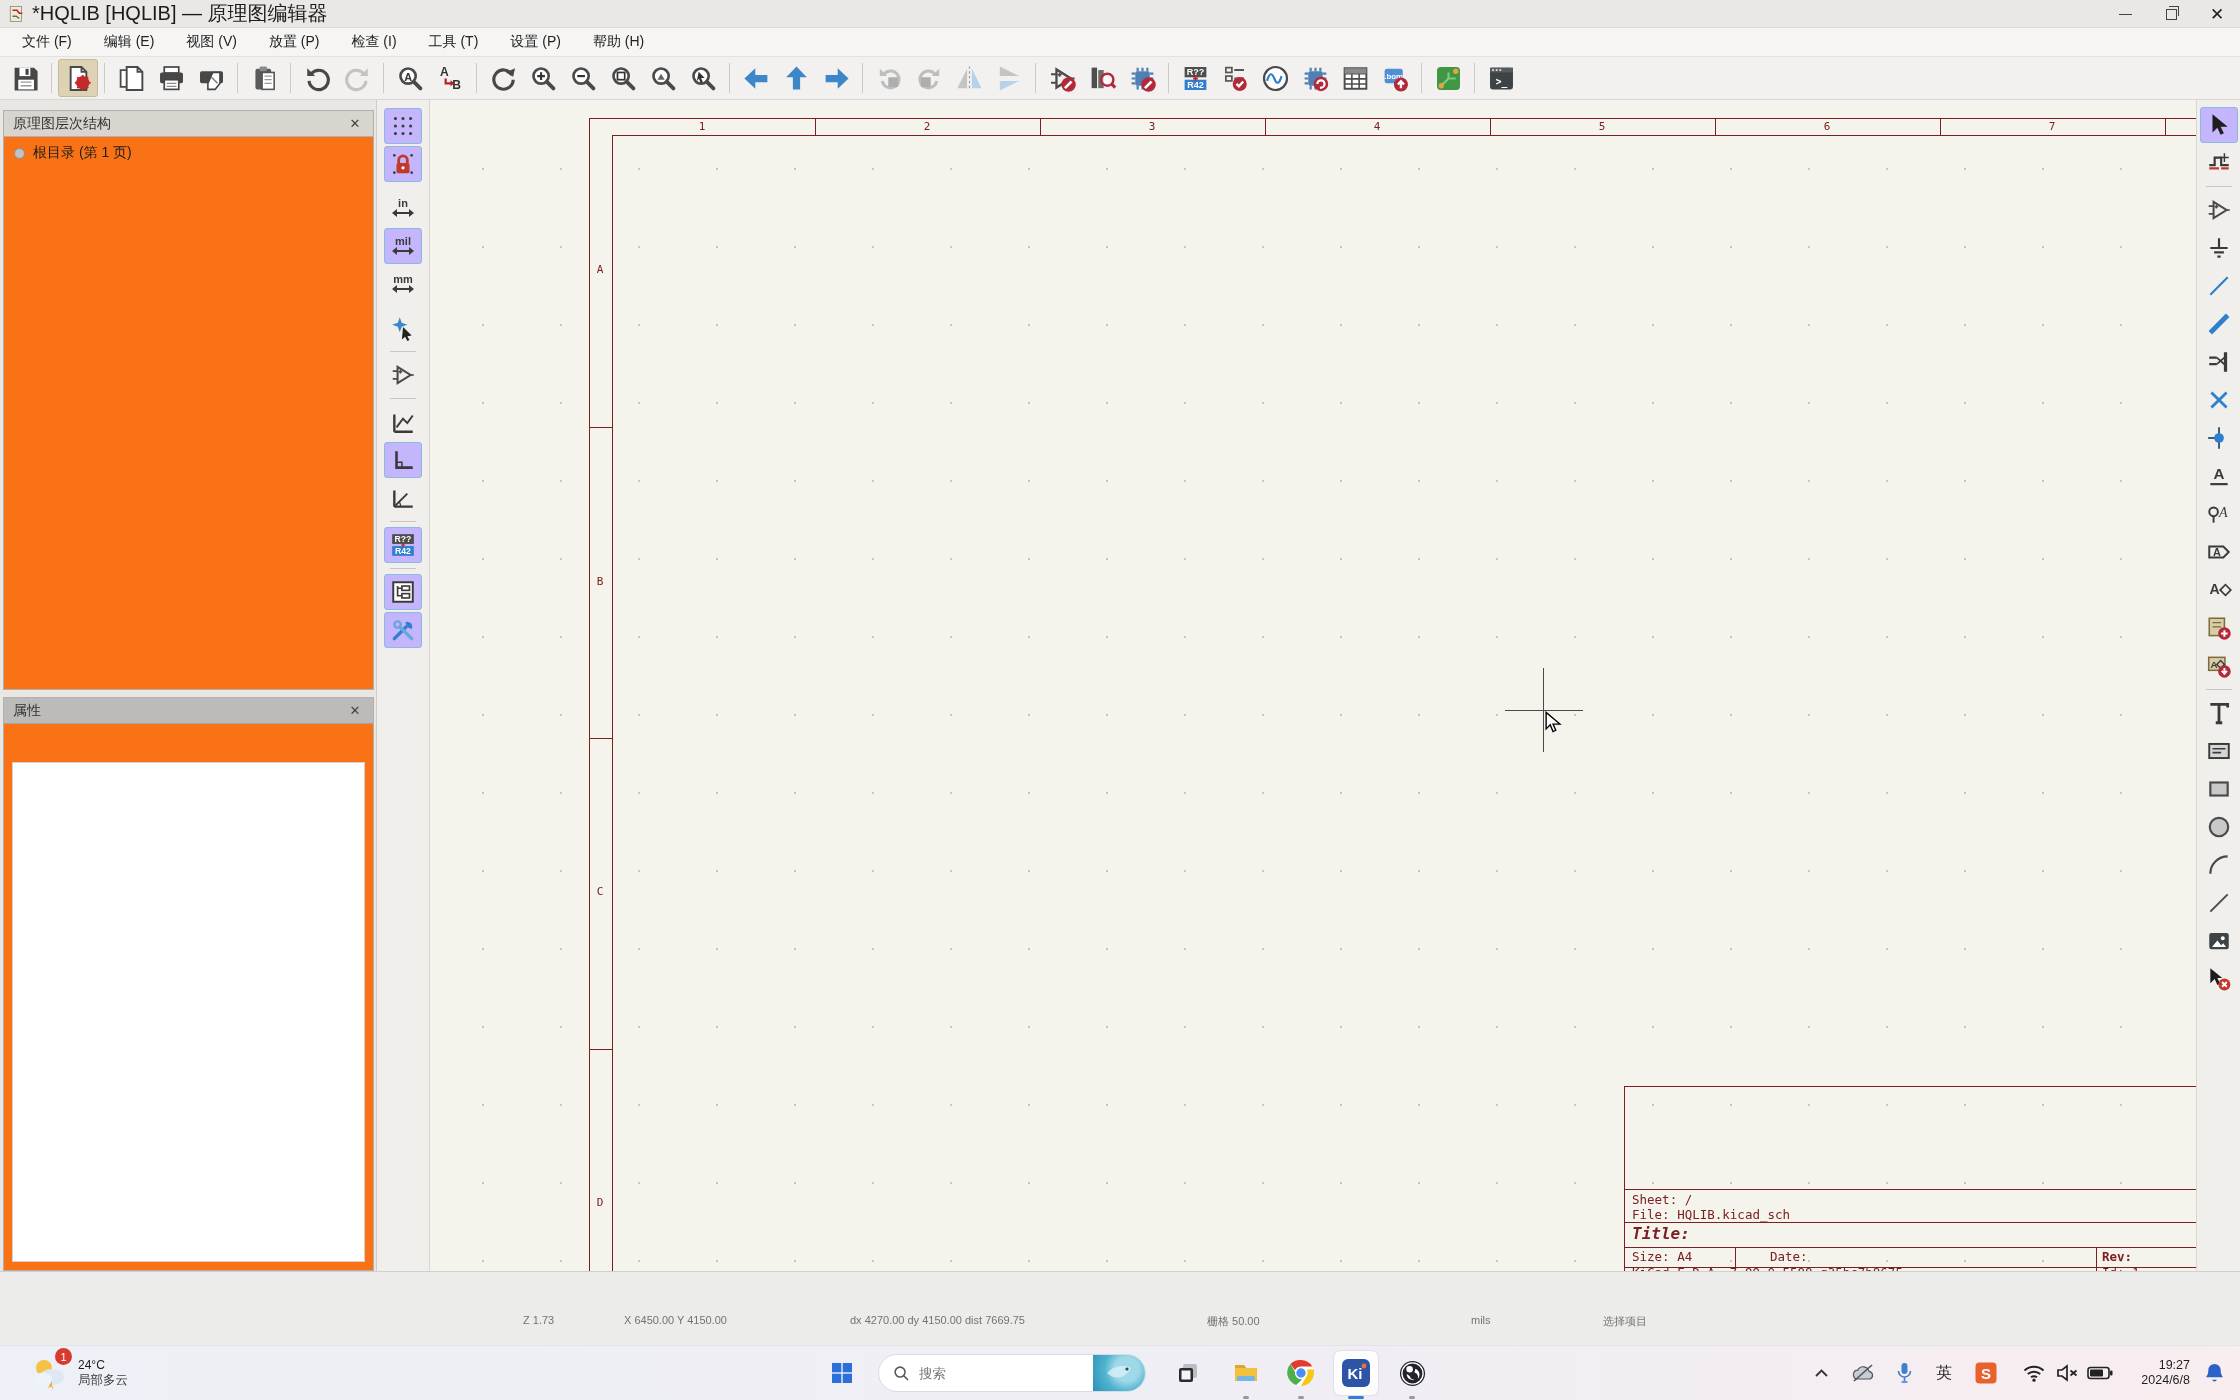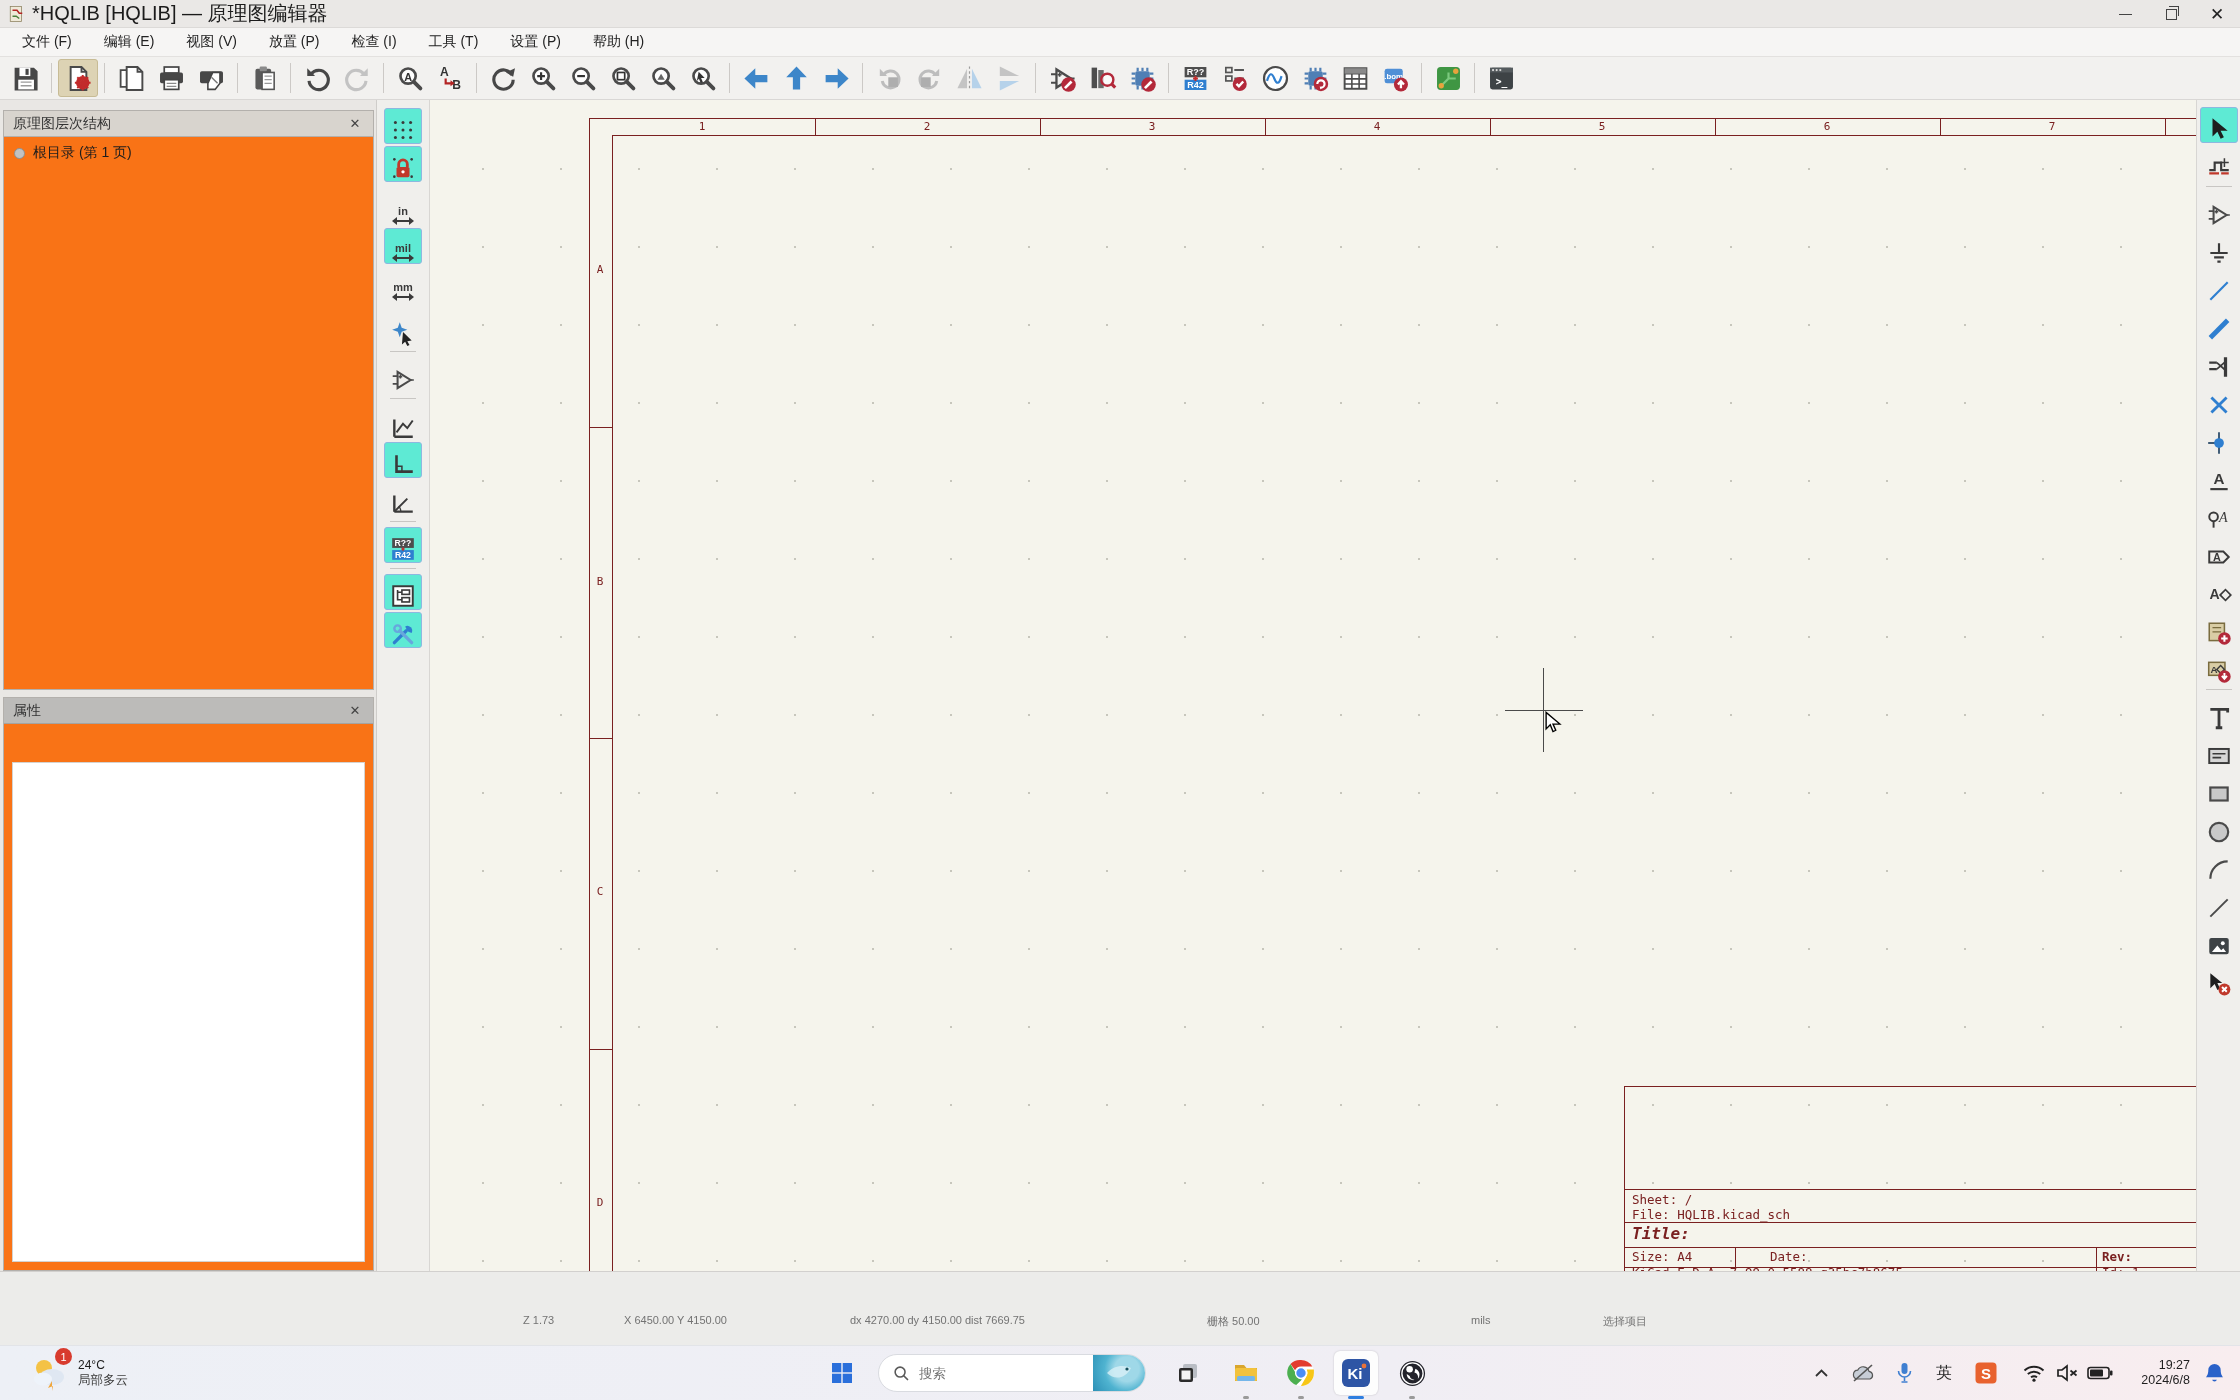--- a/index.html
+++ b/index.html
@@ -42,22 +42,22 @@
   .tree-dot { width:11px; height:11px; border-radius:50%; background:#c2c2c2; border:1px solid #8f8f8f;}
   .prop-empty { font-size:14px; color:#2a2a2a; padding:8px 10px; border-bottom:1px solid #dddcda;}
   .prop-box { position:absolute; left:8px; right:8px; top:64px; bottom:8px; background:#fff; border:1px solid #d4d2cf;}
 
   
   #ltoolbar { left:377px; top:100px; width:53px; height:1171px; background:#f0efec;
     display:flex; flex-direction:column; align-items:center; padding-top:7px; border-right:1px solid #d8d6d3;}
   #rtoolbar { left:2196px; top:100px; width:44px; height:1171px; background:#f0efec;
     display:flex; flex-direction:column; align-items:center; padding-top:6px; border-left:1px solid #d8d6d3;}
   .vbtn { width:38px; height:36px; border-radius:3px; display:flex; flex-direction:column;
-    align-items:center; justify-content:flex-end; margin:1px 0; flex:0 0 auto;}
-  .vbtn.active { background:#5eead4; border:1px solid #8db8e0; }
+    align-items:center; justify-content:center; margin:1px 0; flex:0 0 auto;}
+  .vbtn.active { background:#c4b5fd; border:1px solid #8db8e0; }
   .vsep { width:26px; height:1px; background:#c8c6c3; margin:4px 0; flex:0 0 auto;}
   .vgap { height:6px; flex:0 0 auto;}
   .i24 { width:26px; height:26px; display:block;}
   .unit-txt { font-size:11px; font-weight:bold; color:#3a3a3a; line-height:10px;}
 
   
   #canvas { left:430px; top:100px; width:1766px; height:1171px; background:#f5f4ec; overflow:hidden;
     background-image:radial-gradient(circle, rgba(130,130,115,.40) 0.8px, transparent 1.4px);
     background-size:78px 78px; background-position:14px 30px;}
   .sline { position:absolute; background:#7a2020; }

